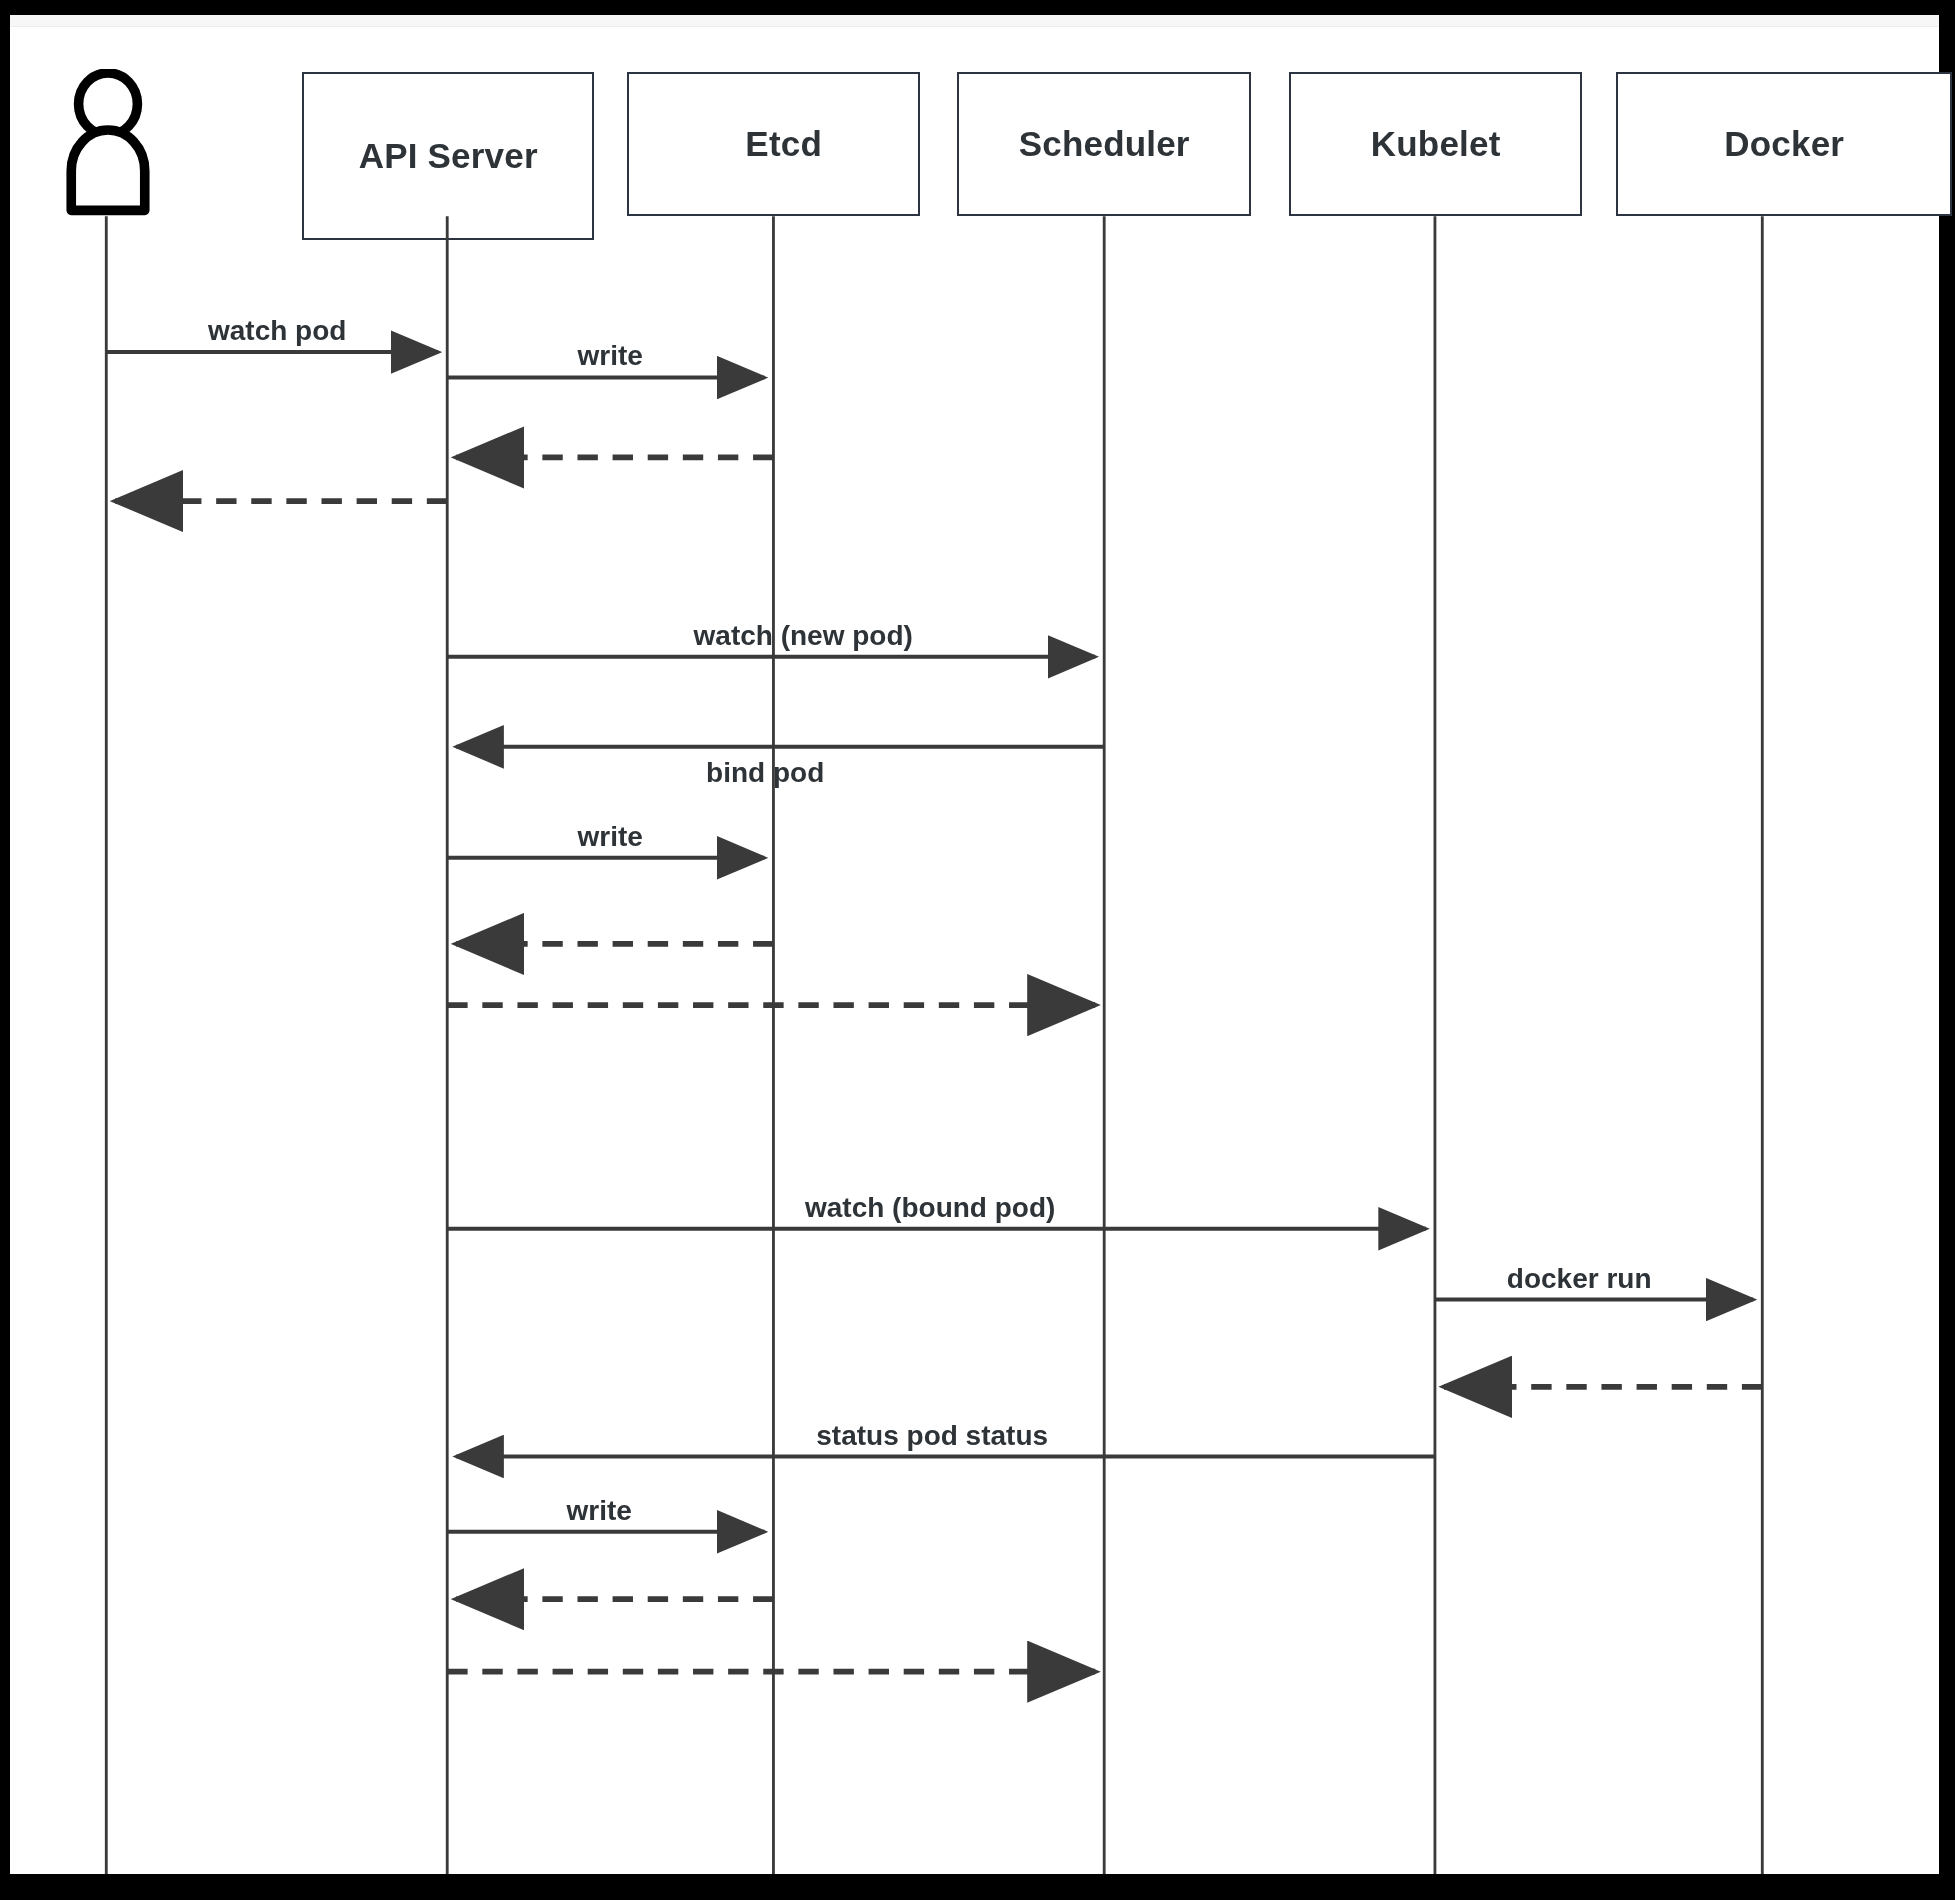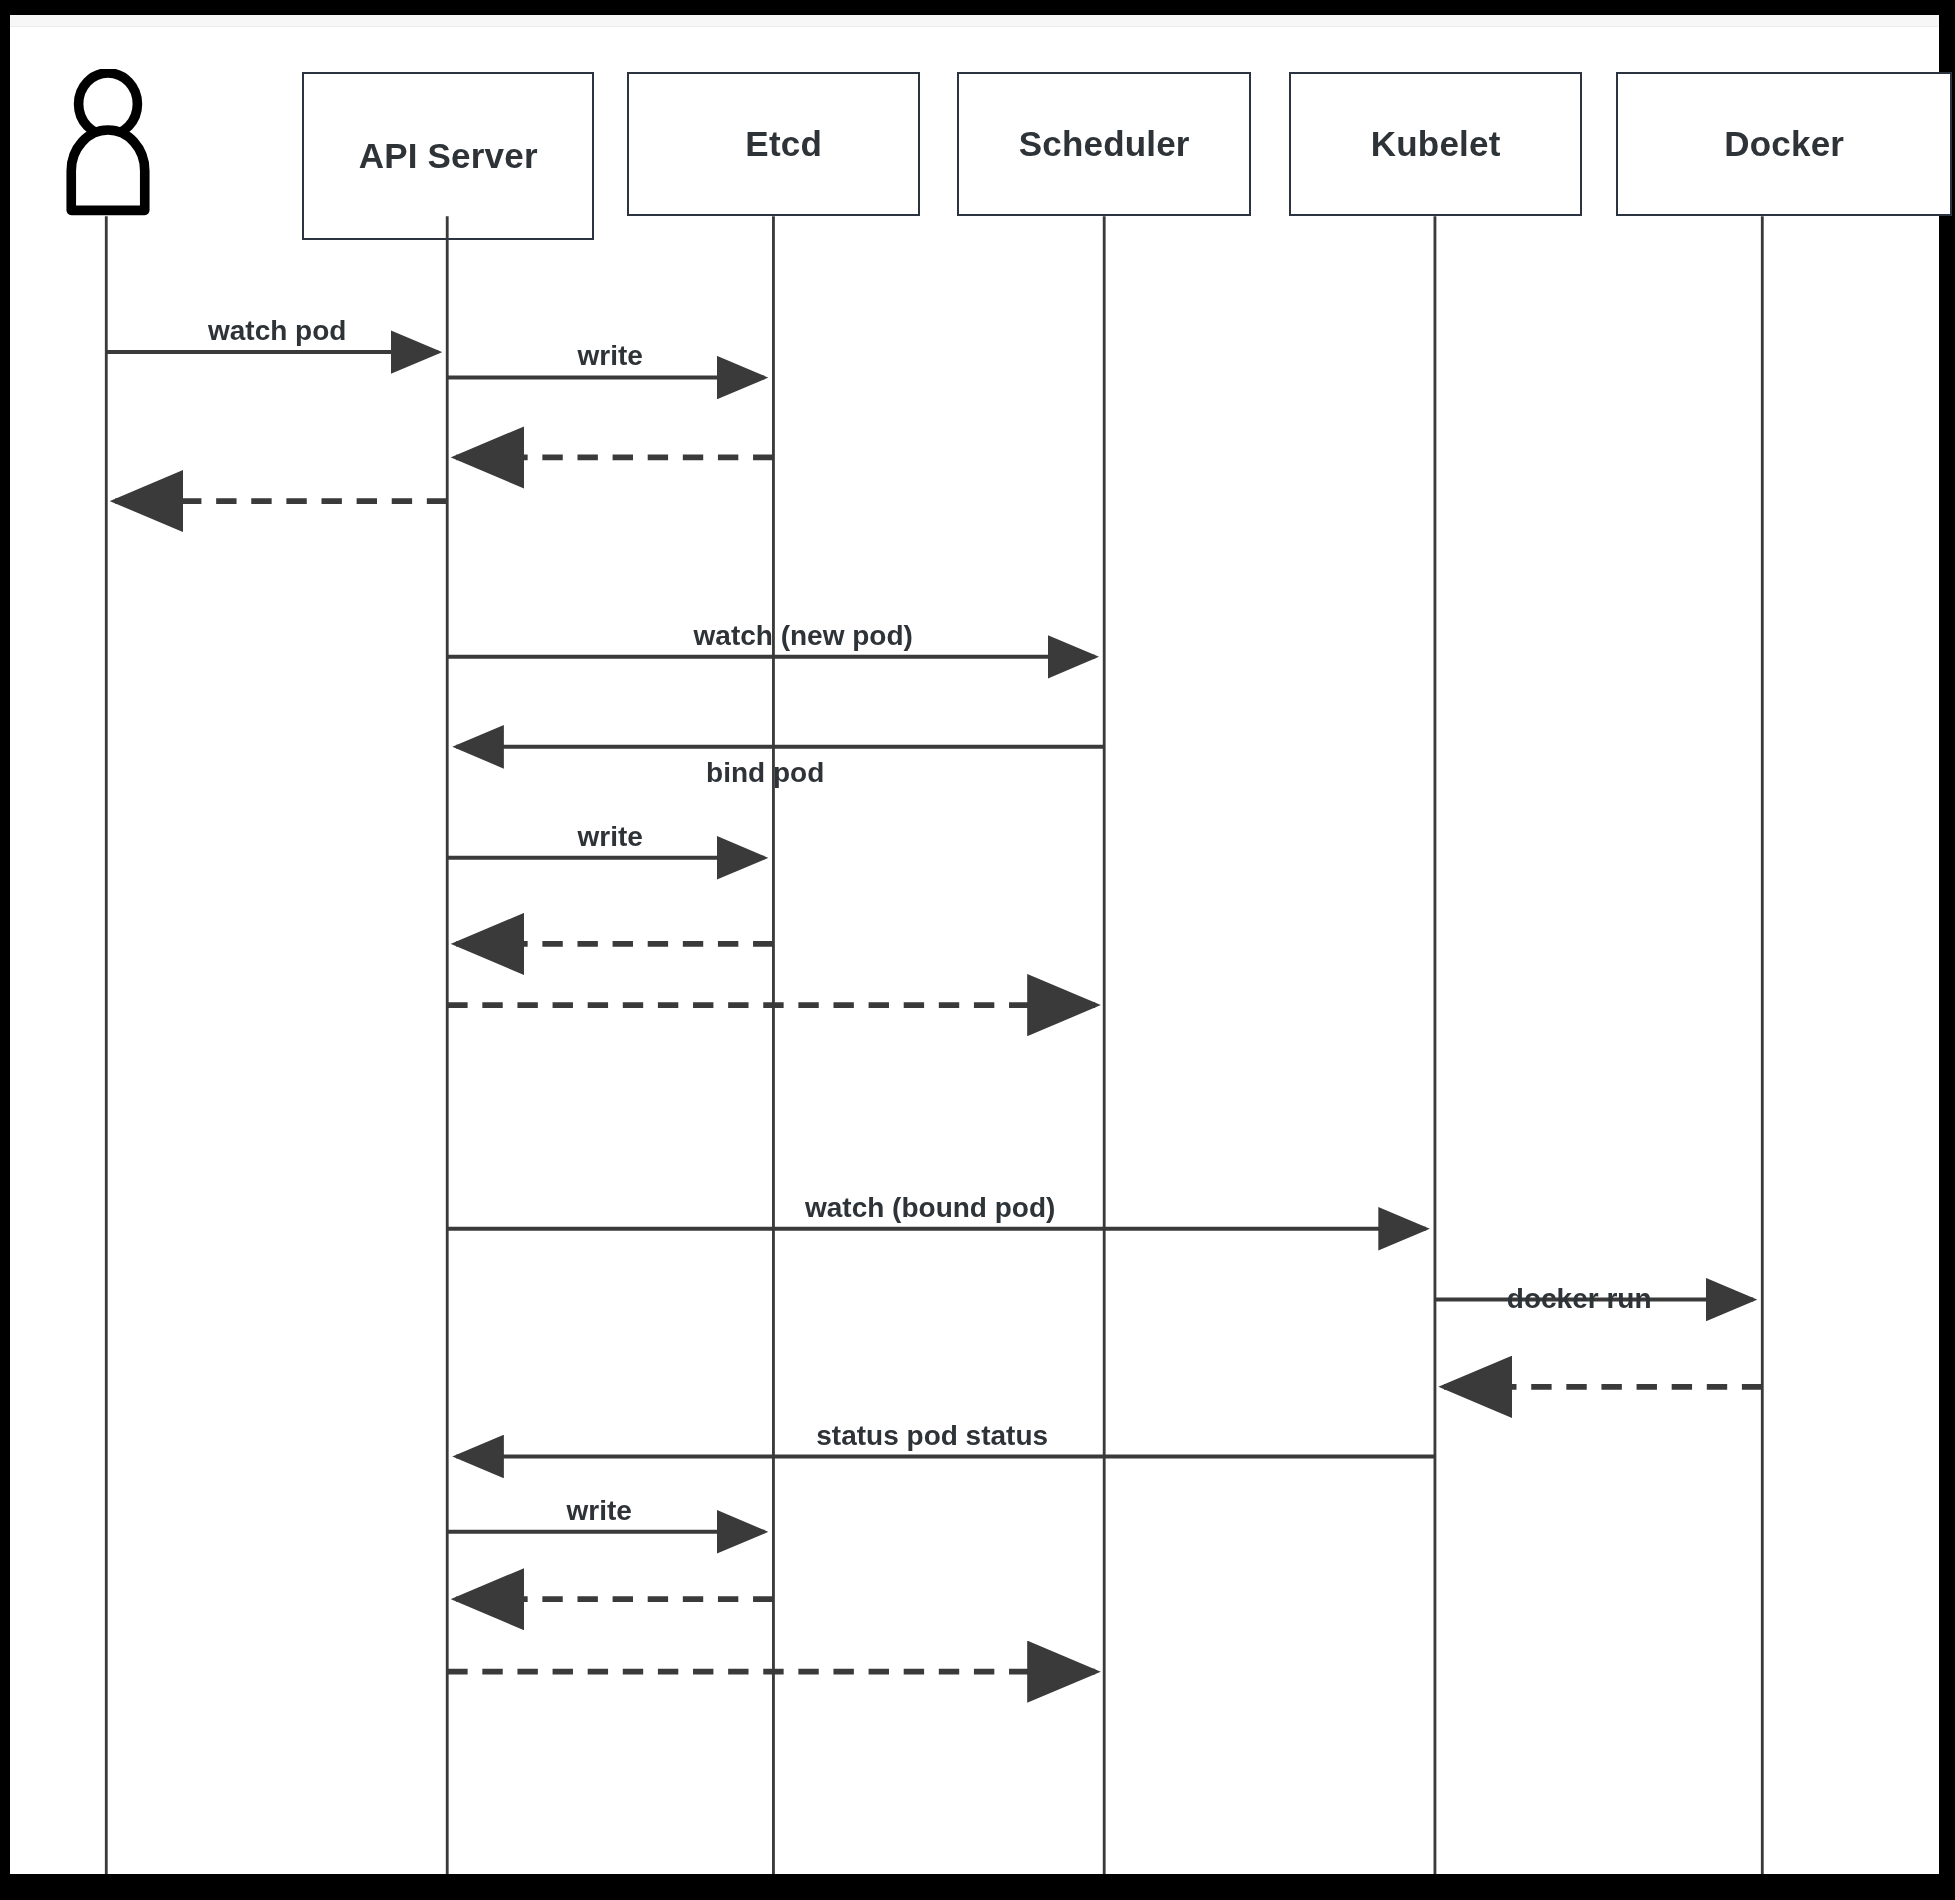--- a/index.html
+++ b/index.html
@@ -126,19 +126,19 @@
           <line x1="772" x2="1916" y1="2925" y2="2925" stroke="#3a3a3a" stroke-width="10" stroke-dasharray="36 26" marker-end="url(#ah)"></line>
         </g>
     </svg>
 
     <div class="msg-label" style="left:267px; top:300px;">watch pod</div>
     <div class="msg-label" style="left:600px; top:325px;">write</div>
     <div class="msg-label" style="left:793px; top:605px;">watch (new pod)</div>
     <div class="msg-label" style="left:755px; top:694px;margin-top:48px;">bind pod</div>
     <div class="msg-label" style="left:600px; top:806px;">write</div>
     <div class="msg-label" style="left:920px; top:1177px;text-align:right;">watch (bound pod)</div>
-    <div class="msg-label" style="left:1569px; top:1248px;margin-top:20px;">docker run</div>
+    <div class="msg-label" style="left:1569px; top:1248px;">docker run</div>
     <div class="msg-label" style="left:922px; top:1405px;">status pod status</div>
     <div class="msg-label" style="left:589px; top:1480px;">write</div>
 
   </div>
 </div>
 
 
 </body></html>

